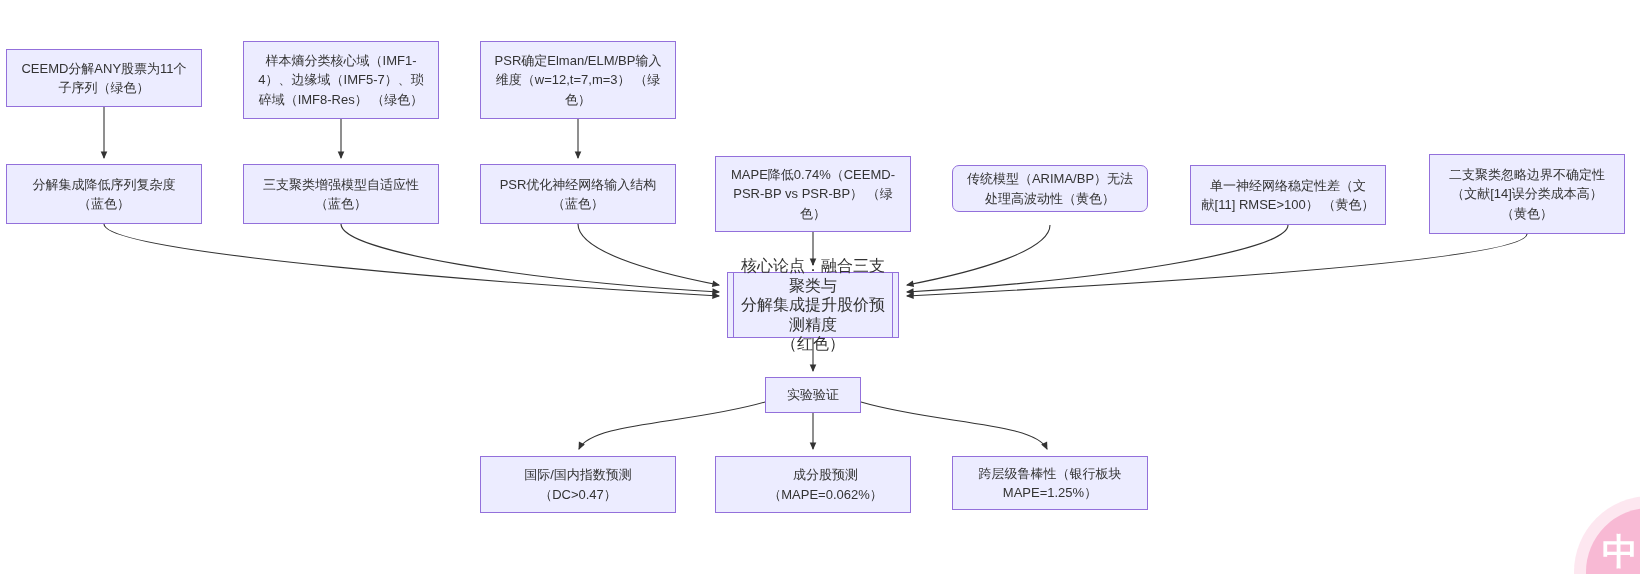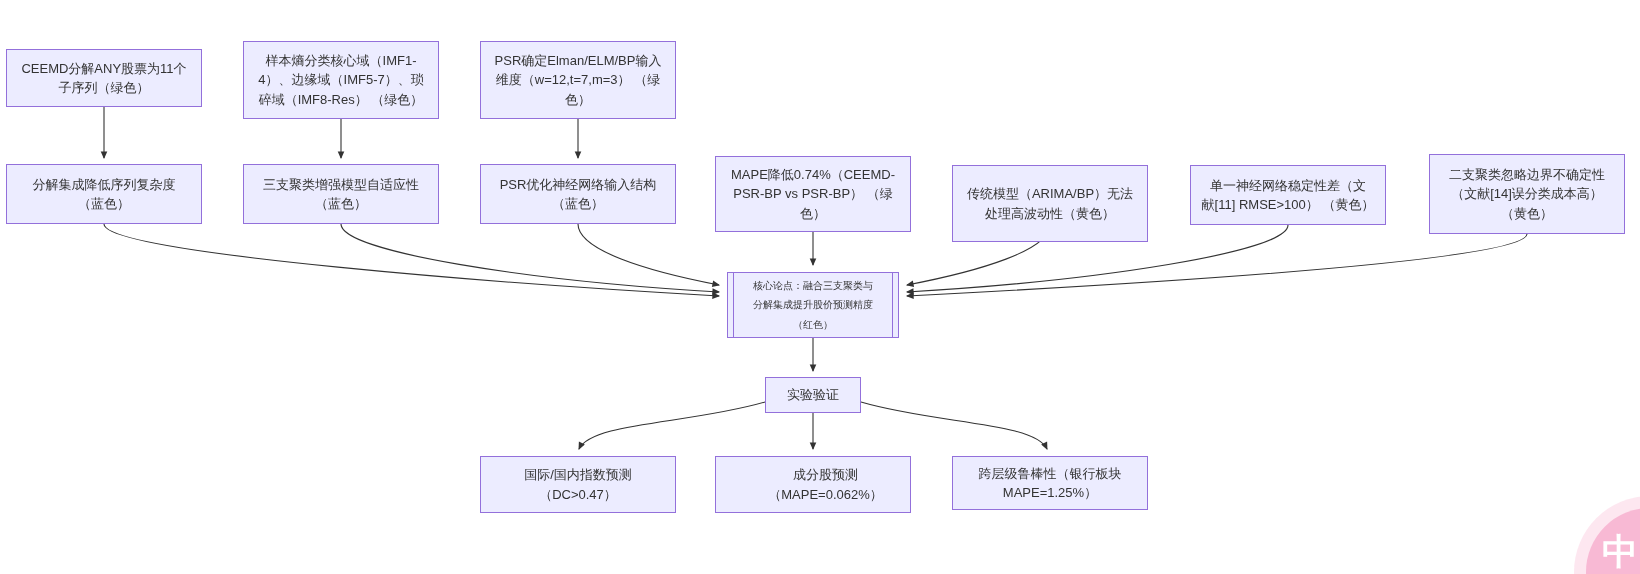--- a/index.html
+++ b/index.html
@@ -17,21 +17,21 @@
     display:flex; align-items:center; justify-content:center;
     text-align:center; white-space:pre-line; padding:3px 8px;
   }
   .node.subroutine { padding:3px 10px; }
   .node.subroutine::before,
   .node.subroutine::after {
     content:""; position:absolute; top:0; bottom:0; width:1px; background:#9370DB;
   }
   .node.subroutine::before { left:5px; }
   .node.subroutine::after  { right:5px; }
-  .node.small-font { font-size:10px; }
+  .node.small-font { font-size:16px; }
   .badge {
     position:absolute; left:1586px; top:508px; width:128px; height:128px;
     border-radius:50%; background:#F8B9D4;
     box-shadow:0 0 0 12px rgba(248,185,212,0.35);
     color:#ffffff; font-weight:bold; font-size:36px;
     display:flex; align-items:flex-start; justify-content:flex-start;
     padding:20px 0 0 16px; box-sizing:border-box; cursor:pointer;
     letter-spacing:1px;
   }
 </style>
@@ -73,21 +73,21 @@
 
   <div class="node" style="left:6px;   top:164px; width:196px; height:60px;">分解集成降低序列复杂度
 （蓝色）</div>
   <div class="node" style="left:243px; top:164px; width:196px; height:60px;">三支聚类增强模型自适应性
 （蓝色）</div>
   <div class="node" style="left:480px; top:164px; width:196px; height:60px;">PSR优化神经网络输入结构
 （蓝色）</div>
   <div class="node" style="left:715px; top:156px; width:196px; height:76px;">MAPE降低0.74%（CEEMD-
 PSR-BP vs PSR-BP） （绿
 色）</div>
-  <div class="node" style="left:952px; top:165px; width:196px; height:77px;">传统模型（ARIMA/BP）无法
+  <div class="node" style="left:952px; top:165px; width:196px; height:47px;border-radius:7px;">传统模型（ARIMA/BP）无法
 处理高波动性（黄色）</div>
   <div class="node" style="left:1190px;top:165px; width:196px; height:60px;">单一神经网络稳定性差（文
 献[11] RMSE&gt;100） （黄色）</div>
   <div class="node" style="left:1429px;top:154px; width:196px; height:80px;">二支聚类忽略边界不确定性
 （文献[14]误分类成本高）
 （黄色）</div>
 
   <div class="node subroutine small-font" style="left:727px; top:272px; width:172px; height:66px;">核心论点：融合三支聚类与
 分解集成提升股价预测精度
 （红色）</div>

